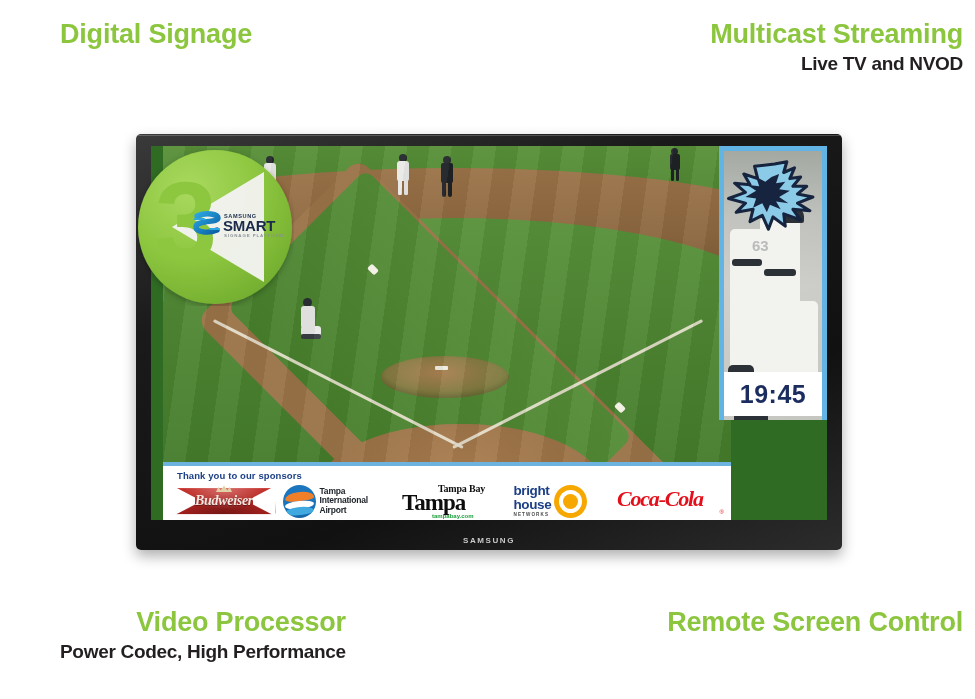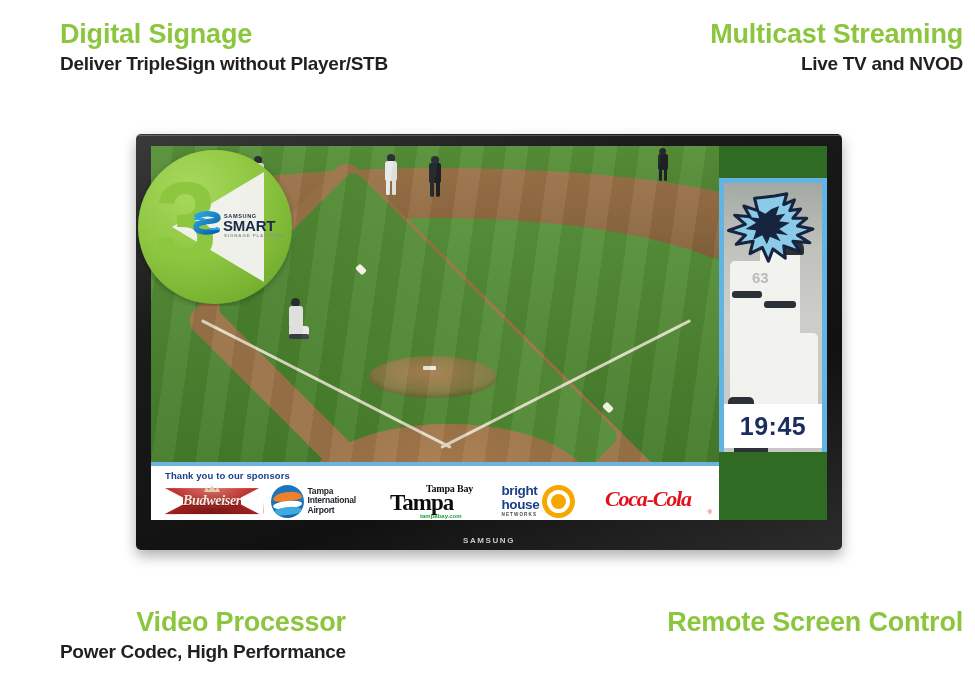--- a/index.html
+++ b/index.html
@@ -93,21 +93,21 @@
     top: 12px;
     width: 676px;
     height: 374px;
     overflow: hidden;
     background: #2f6b23;
   }
 
   
   .video-pane {
     position: absolute;
-    left: 0; top: 0;
+    left: 12px; top: 0;
     width: 568px;
     height: 374px;
     overflow: hidden;
     background: #bef264;
   }
   
   .grass-far {
     position: absolute;
     left: -10px; top: -10px; right: -10px;
     height: 130px;
@@ -238,21 +238,20 @@
   }
 
   
   .side-pane {
     position: absolute;
     left: 568px; top: 0;
     width: 108px;
     height: 274px;
     background: #61b4e4;
     overflow: hidden;
-    margin-top: 32px;
   }
   .side-photo {
     position: absolute;
     left: 5px; top: 5px;
     width: 98px;
     height: 298px;
     background:
       linear-gradient(180deg, rgba(120,130,120,0.55) 0%, rgba(150,155,148,0.30) 22%, rgba(205,205,200,0.08) 45%, rgba(230,230,228,0.05) 100%),
       linear-gradient(160deg, #d9d9d6 0%, #cfcfcb 40%, #c2c2bd 100%);
     overflow: hidden;
@@ -538,21 +537,20 @@
     height: 158px;
   }
 </style>
 </head>
 <body>
 
 <div class="stage">
 
   <div class="caption cap-tl">
     <span class="title">Digital Signage</span>
-    <span class="subtitle">Deliver TripleSign without Player/STB</span>
   </div>
 
   <div class="caption cap-tr">
     <span class="title">Multicast Streaming</span>
     <span class="subtitle">Live TV and NVOD</span>
   </div>
 
   <div class="caption cap-bl">
     <span class="title">Video Processor</span>
     <span class="subtitle">Power Codec, High Performance</span>

